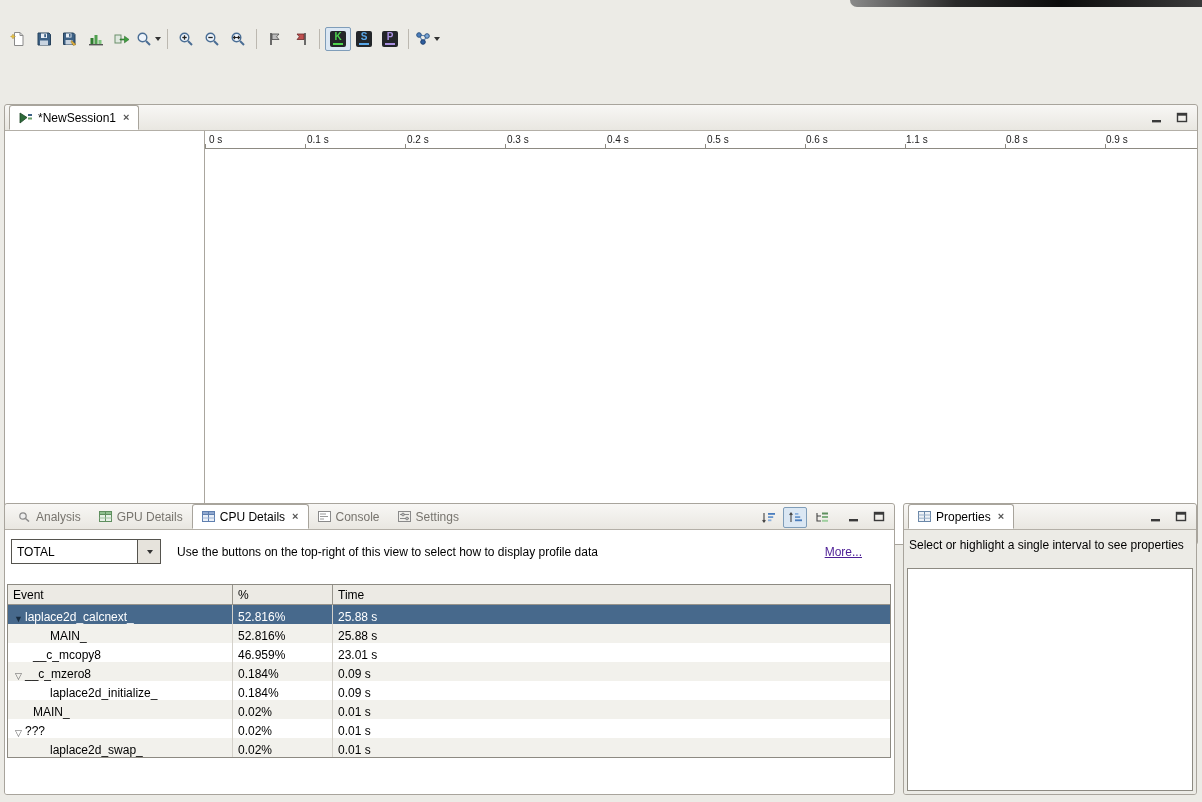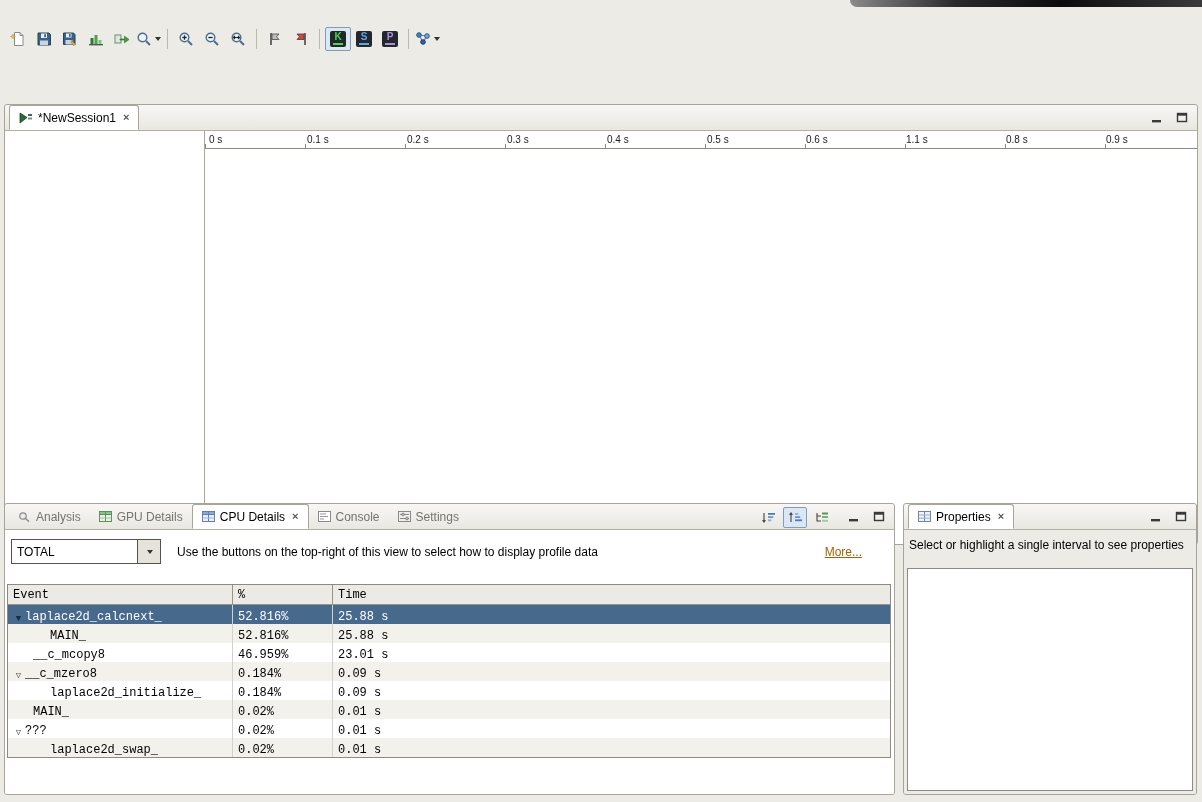--- a/index.html
+++ b/index.html
@@ -50,23 +50,23 @@
   .ruler { position:relative; height:18px; border-bottom:1px solid #8d8a82; }
   .rtick { position:absolute; top:3px; font-size:10px; color:#222; white-space:nowrap; }
   .rline { position:absolute; bottom:0; width:1px; height:4px; background:#8d8a82; }
 
   
   .details-content { position:absolute; left:0; top:26px; right:0; bottom:0; background:#fff; border-radius:0 0 2px 2px;padding-left:44px; }
   .combo { position:absolute; left:6px; top:9px; width:150px; height:25px; display:flex; border:1px solid #55534e; background:#fff; }
   .combo-value { flex:1; display:flex; align-items:center; padding-left:5px; overflow:hidden; }
   .combo-btn { width:23px; border-left:1px solid #55534e; background:#e6e3dc; display:flex; align-items:center; justify-content:center; }
   .hint-text { position:absolute; left:172px; top:15px; color:#000; }
-  .more-link { position:absolute; right:32px; top:15px; color:#a16207; text-decoration:underline; cursor:pointer; }
-
-  .ctable { position:absolute; left:2px; top:54px; width:884px; border:1px solid #8d8a82; font-size:12px;font-family:Liberation Mono, monospace; }
+  .more-link { position:absolute; right:32px; top:15px; color:#4c1d95; text-decoration:underline; cursor:pointer; }
+
+  .ctable { position:absolute; left:2px; top:54px; width:884px; border:1px solid #8d8a82; font-size:12px; }
   .thead { display:flex; height:20px; background:#eceae4; border-bottom:1px solid #96938b; }
   .thead .tcell { display:flex; align-items:center; padding-left:5px; border-right:1px solid #96938b; }
   .trow { display:flex; height:19px; background:#fff; }
   .trow.alt { background:#f2f1ec; }
   .trow.selected { background:#47698c; color:#fff; }
   .tcell { display:flex; align-items:flex-end; padding-left:5px; overflow:hidden; white-space:nowrap; }
   .trow .tcell { border-right:1px solid #d4d1ca; }
   .c-event { width:225px; }
   .c-pct { width:100px; }
   .c-time { flex:1; border-right:none !important; }

